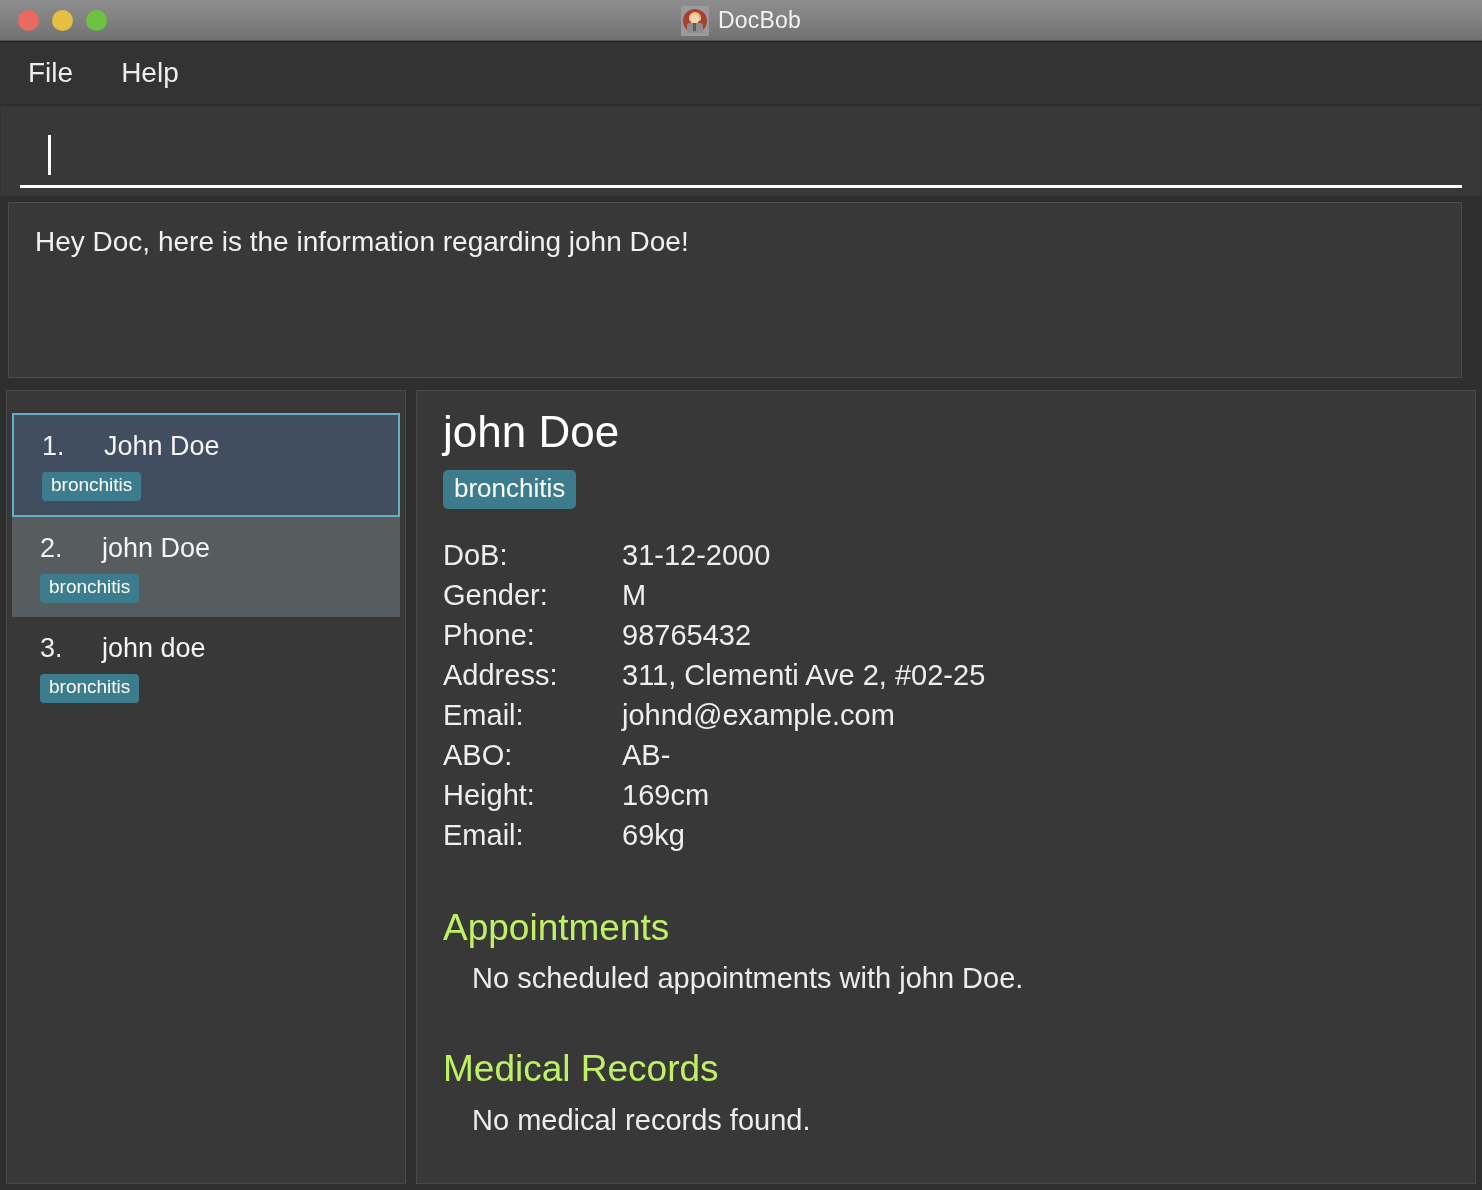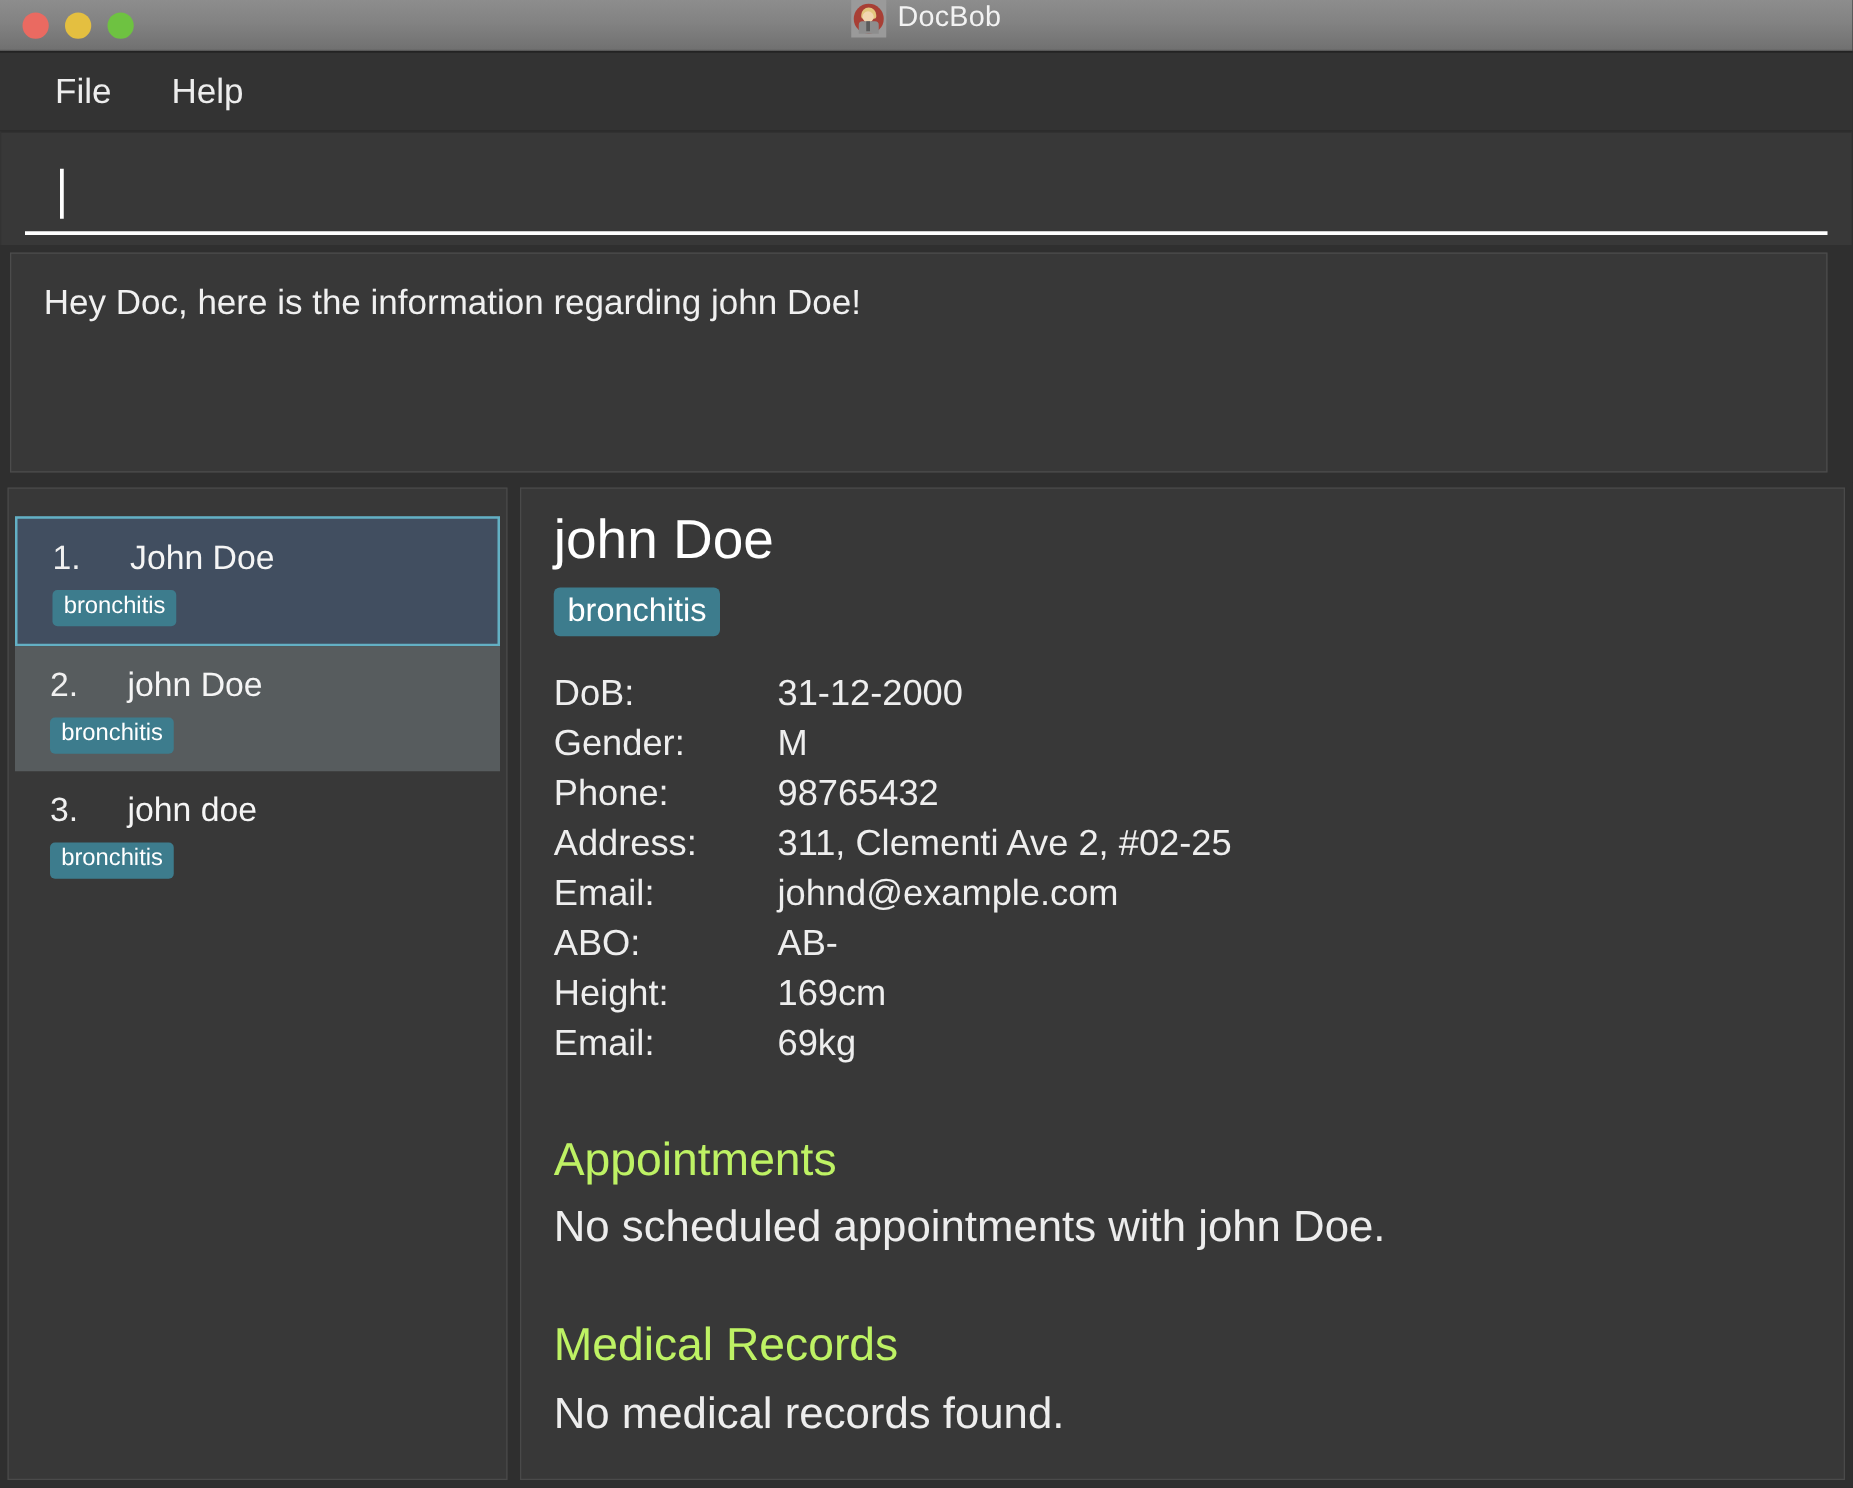--- a/index.html
+++ b/index.html
@@ -48,21 +48,21 @@
   }
   .light.close { background: #ea6a61; }
   .light.min   { background: #e4bf40; }
   .light.max   { background: #6ec241; }
 
   .title-center {
     position: absolute;
     left: 0; right: 0;
     top: 0; bottom: 0;
     display: flex;
-    align-items: flex-start;
+    align-items: center;
     justify-content: center;
     gap: 9px;
     pointer-events: none;
   }
   .app-icon {
     width: 28px;
     height: 30px;
     background: #9a9a9a;
     position: relative;
     flex: 0 0 auto;
@@ -108,21 +108,21 @@
     letter-spacing: 0.2px;
   }
 
   
   .menubar {
     flex: 0 0 62px;
     height: 62px;
     background: #333333;
     display: flex;
     align-items: center;
-    padding-left: 38px;
+    padding-left: 22px;
     gap: 36px;
     border-bottom: 1px solid #2c2c2c;
   }
   .menu-item {
     font-size: 28px;
     color: #ededed;
     padding: 2px 6px;
     cursor: default;
   }
 
@@ -291,23 +291,24 @@
     flex: 1 1 auto;
   }
   .section-title {
     font-size: 37px;
     color: #bef264;
     font-weight: normal;
     margin: 52px 0 12px 0;
     line-height: 1.15;
   }
   .section-body {
-    font-size: 35px;
+    font-size: 29px;
     color: #ededed;
     line-height: 1.2;
+    margin-left: 29px;
   }
 </style>
 </head>
 <body>
 
 <div class="window">
 
   <div class="titlebar">
     <div class="traffic">
       <span class="light close"></span>

